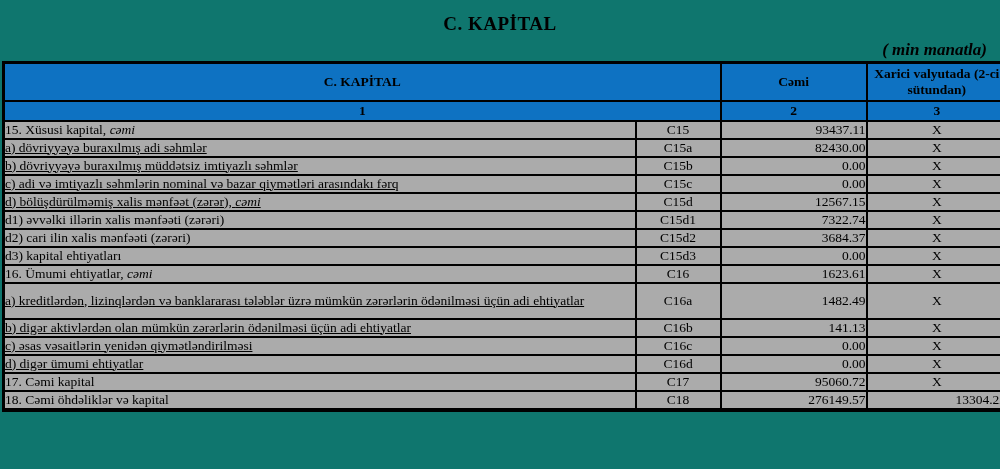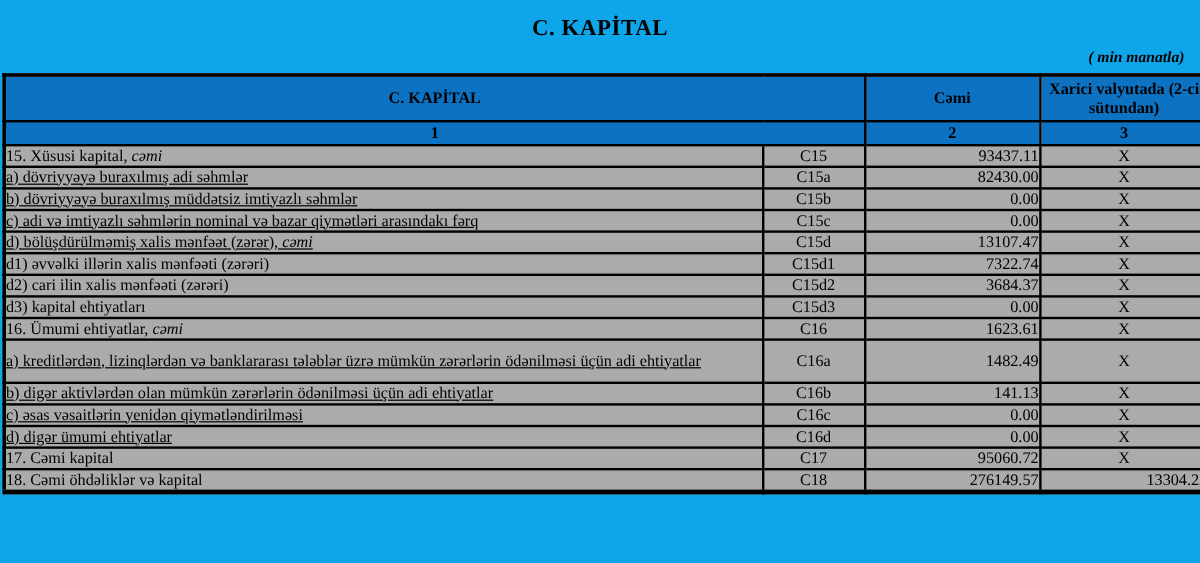--- a/index.html
+++ b/index.html
@@ -1,37 +1,37 @@
 <!DOCTYPE html>
 <html><head>
 <meta charset="utf-8">
 <style>
   html,body{margin:0;padding:0;background:#ffffff;}
   .sheet{
     position:relative;
     width:1000px;
     height:469px;
-    background:#0ea5e9;
+    background:#0f766e;
     overflow:hidden;
     font-family:"Liberation Serif", serif;
     color:#000;
   }
   .page-title{
     position:absolute;
     top:13px; left:0;
     width:100%;
     text-align:center;
     font-size:19px;
     font-weight:bold;
     letter-spacing:.5px;
   }
   .unit-note{
     position:absolute;
     top:40px; right:13px;
-    font-size:13px;
+    font-size:17px;
     font-style:italic;
     font-weight:bold;
   }
   table.cap{
     position:absolute;
     top:61px; left:2px;
     width:1004px;
     border-collapse:collapse;
     table-layout:fixed;
     background:#ababab;
@@ -114,21 +114,21 @@
         </tr>
         <tr class="row">
           <td class="label ind1"><span>c) adi və imtiyazlı səhmlərin nominal və bazar qiymətləri arasındakı fərq</span></td>
           <td class="code">C15c</td>
           <td class="num">0.00</td>
           <td class="center">X</td>
         </tr>
         <tr class="row">
           <td class="label ind1"><span>d) bölüşdürülməmiş xalis mənfəət (zərər), </span><i>cəmi</i></td>
           <td class="code">C15d</td>
-          <td class="num">13107.47</td>
+          <td class="num">12567.15</td>
           <td class="center">X</td>
         </tr>
         <tr class="row">
           <td class="label ind2"><span>d1) əvvəlki illərin xalis mənfəəti (zərəri)</span></td>
           <td class="code">C15d1</td>
           <td class="num">7322.74</td>
           <td class="center">X</td>
         </tr>
         <tr class="row">
           <td class="label ind2"><span>d2) cari ilin xalis mənfəəti (zərəri)</span></td>

